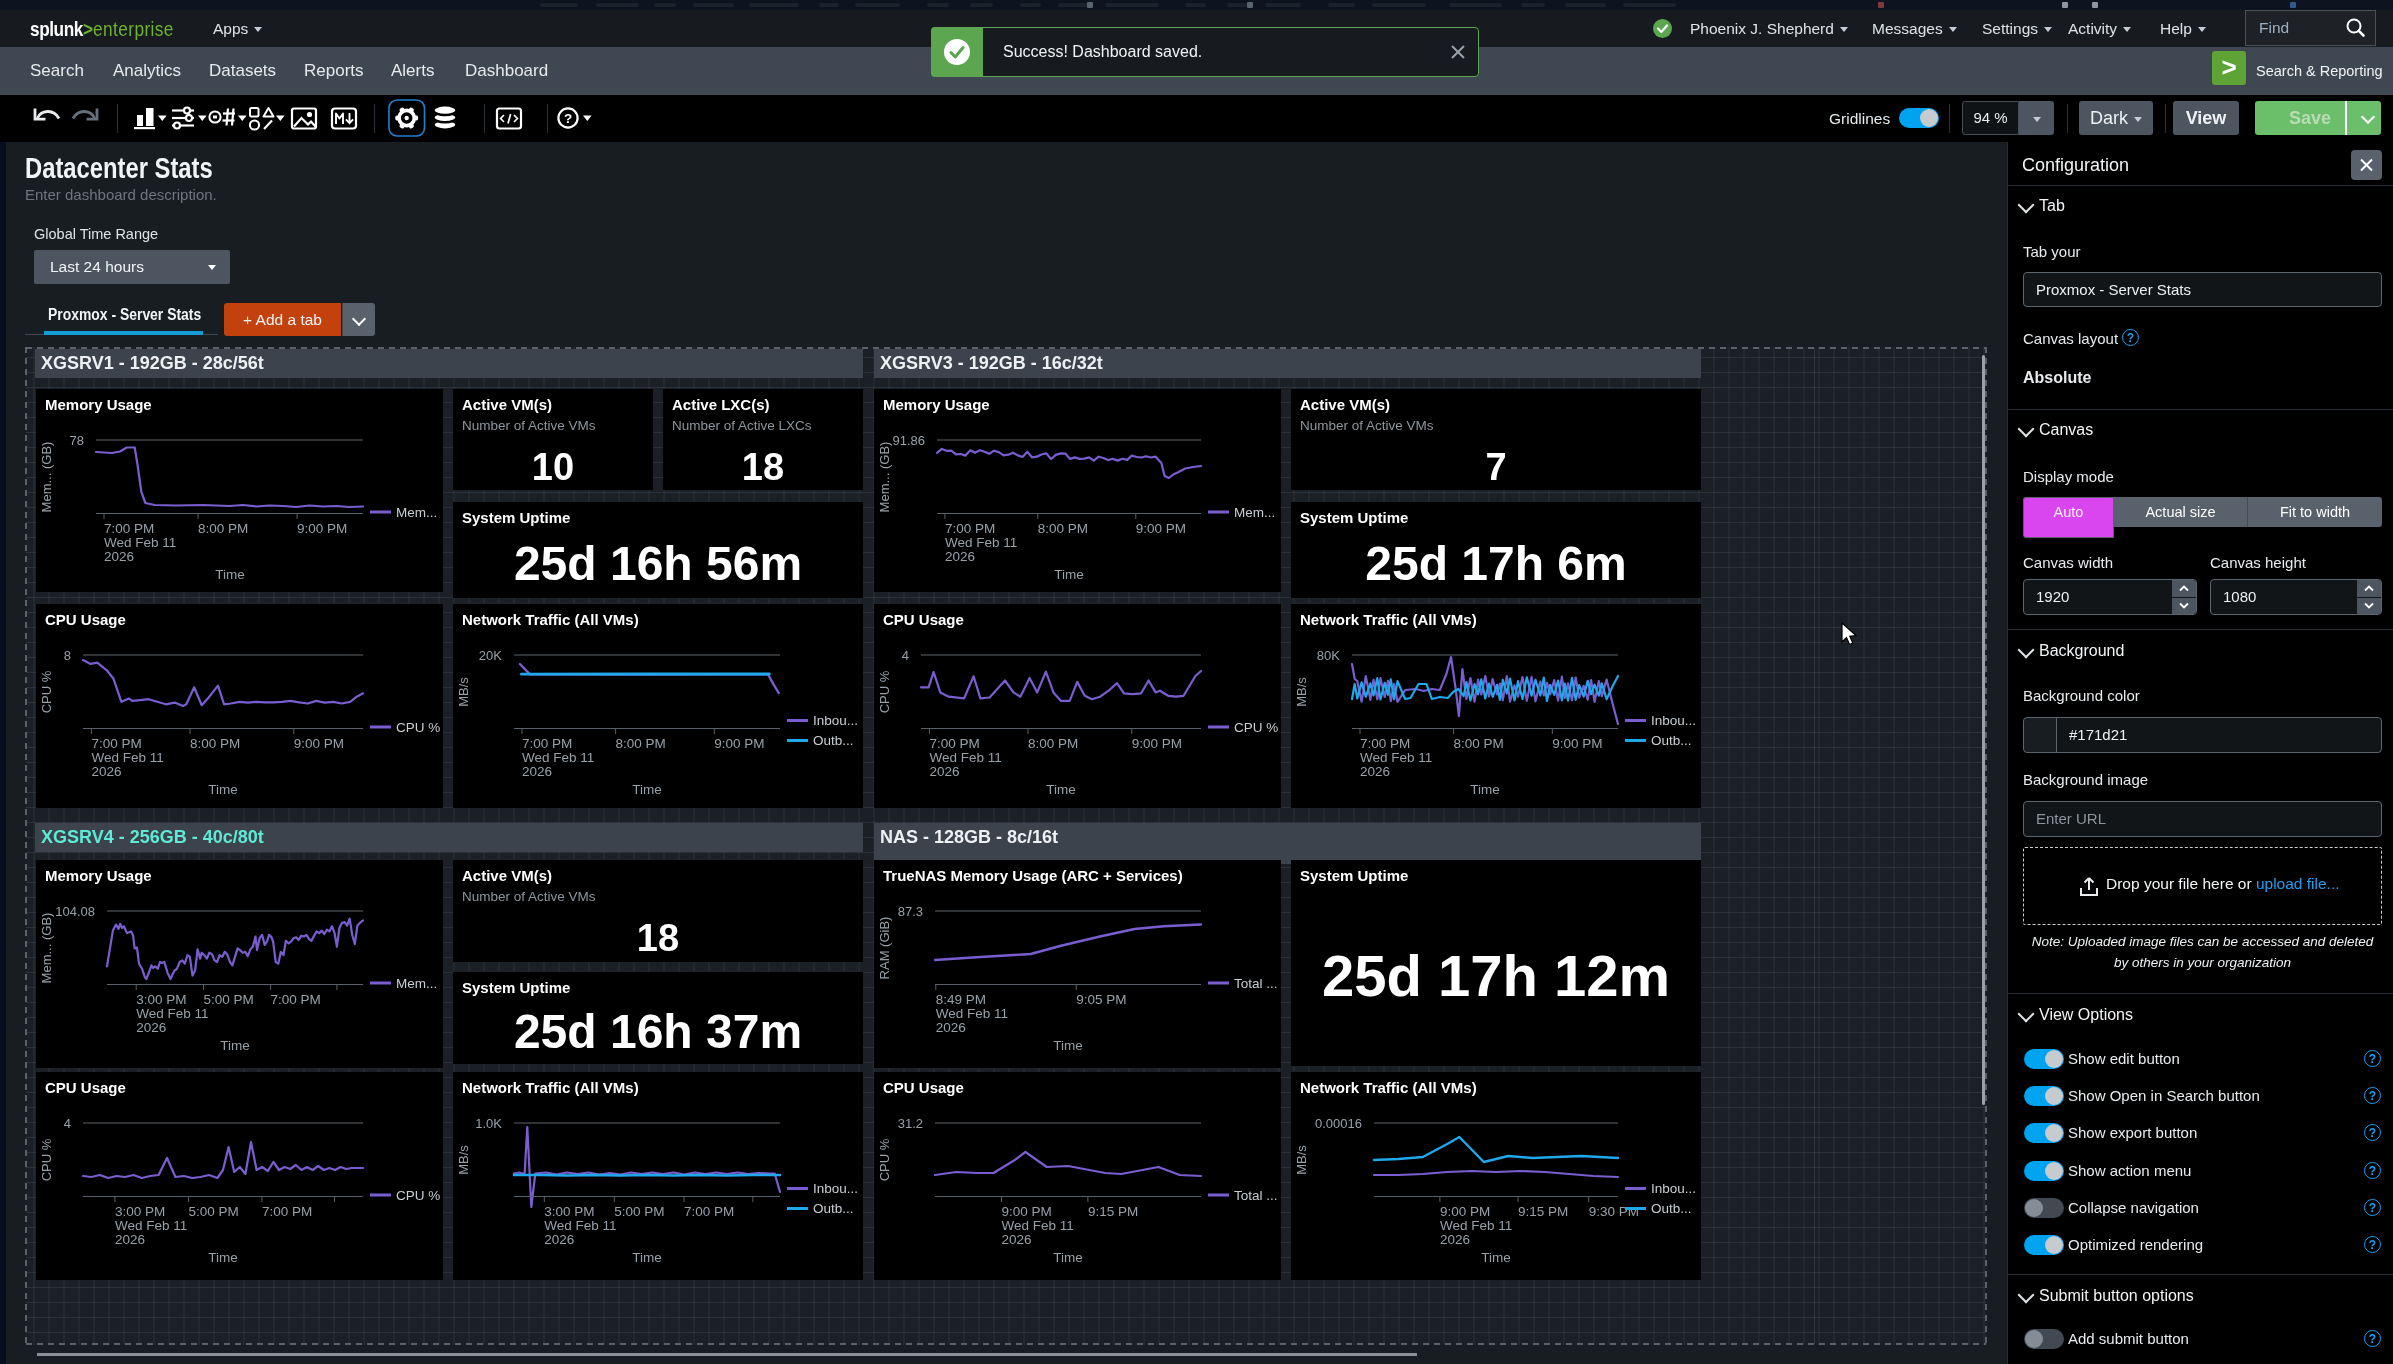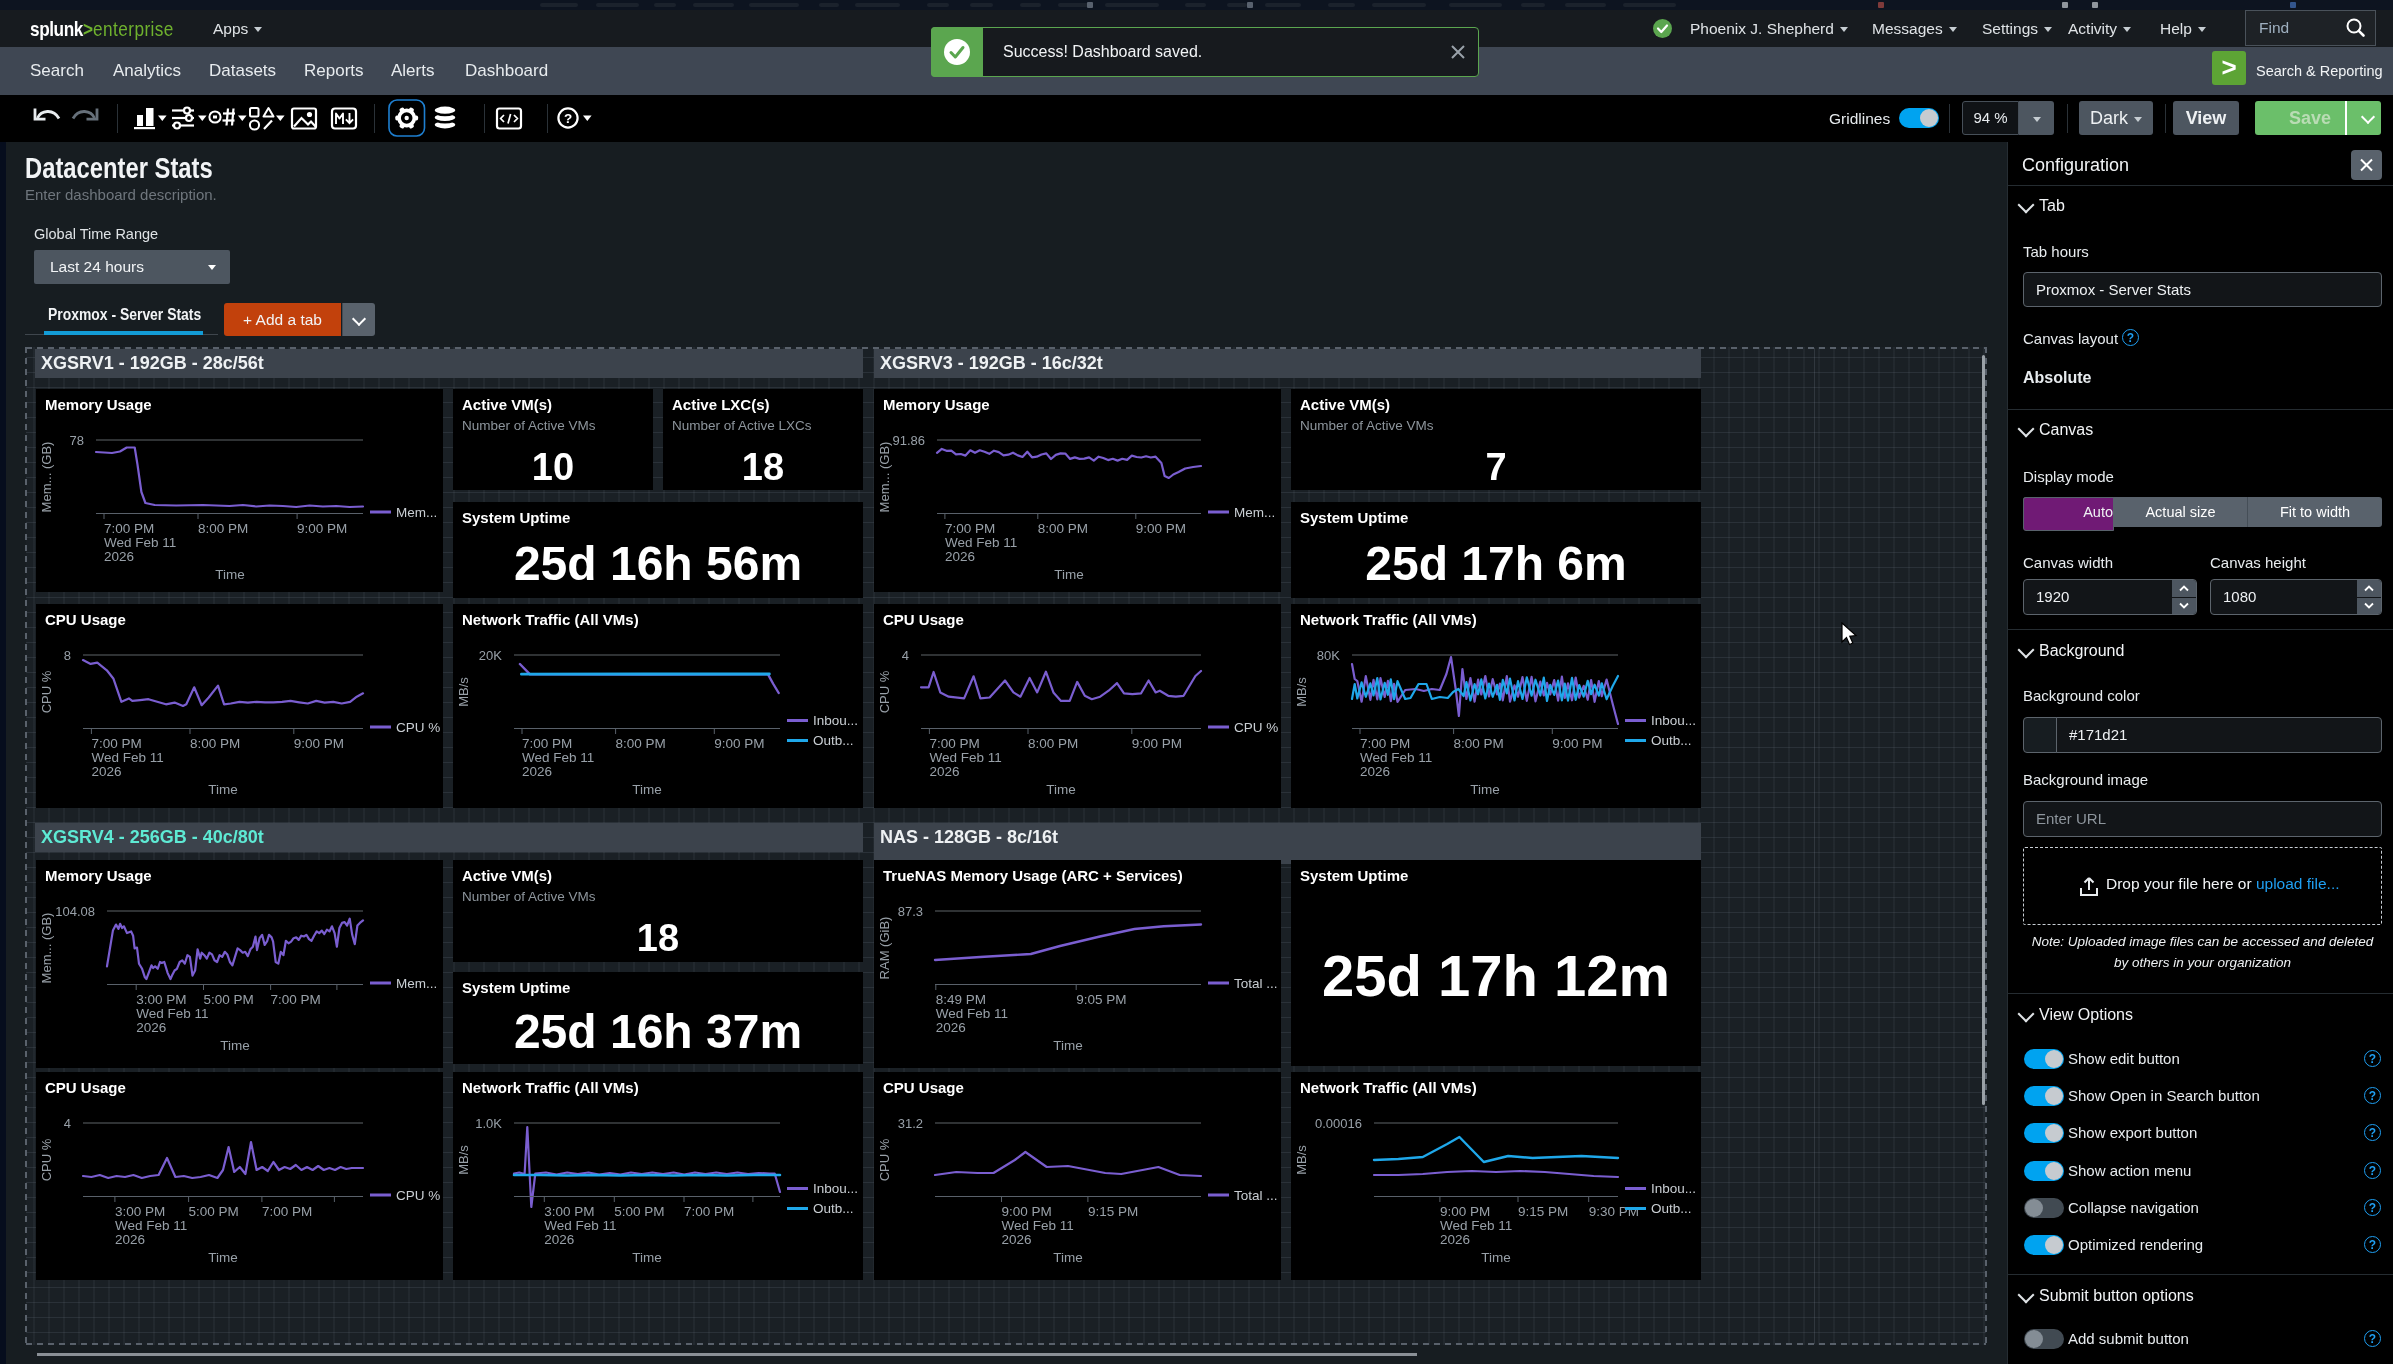--- a/index.html
+++ b/index.html
@@ -487,31 +487,31 @@
     <path d="M2 2 L14 14 M14 2 L2 14" stroke="#9aa2aa" stroke-width="2"></path>
   </svg>
 <div style="position:absolute;left:2007px;top:142px;width:386px;height:1222px;background:#000;border-left:1px solid #262d33;box-sizing:border-box"></div>
 <div style="position:absolute;left:2022px;top:155px;font-size:18px;color:#f2f4f6">Configuration</div>
 <div style="position:absolute;left:2351px;top:150px;width:31px;height:30px;background:#59626c;border-radius:4px"><svg width="31" height="30">
       <path d="M10 9.5 L21 20.5 M21 9.5 L10 20.5" stroke="#fff" stroke-width="2"></path>
     </svg></div>
 <div class="divider" style="top:185px"></div>
 <div class="chev" style="left:2020px;top:199px;border-color:#dfe3e6"></div>
 <div class="cfghead" style="left:2039px;top:197px">Tab</div>
-<div class="cfglabel" style="left:2023px;top:243px">Tab hours</div>
+<div class="cfglabel" style="left:2023px;top:243px">Tab your</div>
 <div class="cfginput" style="left:2023px;top:272px;width:359px;height:35px;line-height:33px">Proxmox - Server Stats</div>
 <div class="cfglabel" style="left:2023px;top:330px">Canvas layout</div>
 <div class="qmark" style="left:2122px;top:329px">?</div>
 <div class="cfglabel" style="left:2023px;top:369px;font-weight:bold;font-size:16px">Absolute</div>
 <div class="divider" style="top:409px"></div>
 <div class="chev" style="left:2020px;top:423px;border-color:#dfe3e6"></div>
 <div class="cfghead" style="left:2039px;top:421px">Canvas</div>
 <div class="cfglabel" style="left:2023px;top:468px">Display mode</div>
 <div style="position:absolute;left:2023px;top:497px;width:359px;height:30px;background:#59626c;border-radius:3px"></div>
-<div style="position:absolute;left:2023px;top:497px;width:91px;height:34px;background:#701a75;border:1px solid #59626c;box-sizing:border-box;border-radius:3px 0 0 3px;color:#eef1f3;font-size:14.5px;text-align:right;line-height:28px">Auto</div>
+<div style="position:absolute;left:2023px;top:497px;width:91px;height:41px;background:#d946ef;border:1px solid #59626c;box-sizing:border-box;border-radius:3px 0 0 3px;color:#eef1f3;font-size:14.5px;text-align:center;line-height:28px">Auto</div>
 <div style="position:absolute;left:2114px;top:497px;width:134px;height:30px;color:#fff;font-size:14.5px;text-align:center;line-height:30px;border-right:1px solid #454e57;box-sizing:border-box">Actual size</div>
 <div style="position:absolute;left:2248px;top:497px;width:134px;height:30px;color:#fff;font-size:14.5px;text-align:center;line-height:30px">Fit to width</div>
 <div class="cfglabel" style="left:2023px;top:554px">Canvas width</div>
 <div class="cfglabel" style="left:2210px;top:554px">Canvas height</div>
 <div class="cfginput" style="left:2023px;top:579px;width:174px;height:36px;line-height:34px">1920</div>
 <div style="position:absolute;left:2172px;top:580px;width:24px;height:17px;background:#4d5660;border-radius:0 3px 0 0"><svg width="24" height="17">
       <path d="M8 10.5 L12 6.5 L16 10.5" stroke="#fff" stroke-width="1.8" fill="none"></path>
     </svg></div>
 <div style="position:absolute;left:2172px;top:598px;width:24px;height:16px;background:#4d5660;border-radius:0 0 3px 0"><svg width="24" height="16">
       <path d="M8 5.5 L12 9.5 L16 5.5" stroke="#fff" stroke-width="1.8" fill="none"></path>

